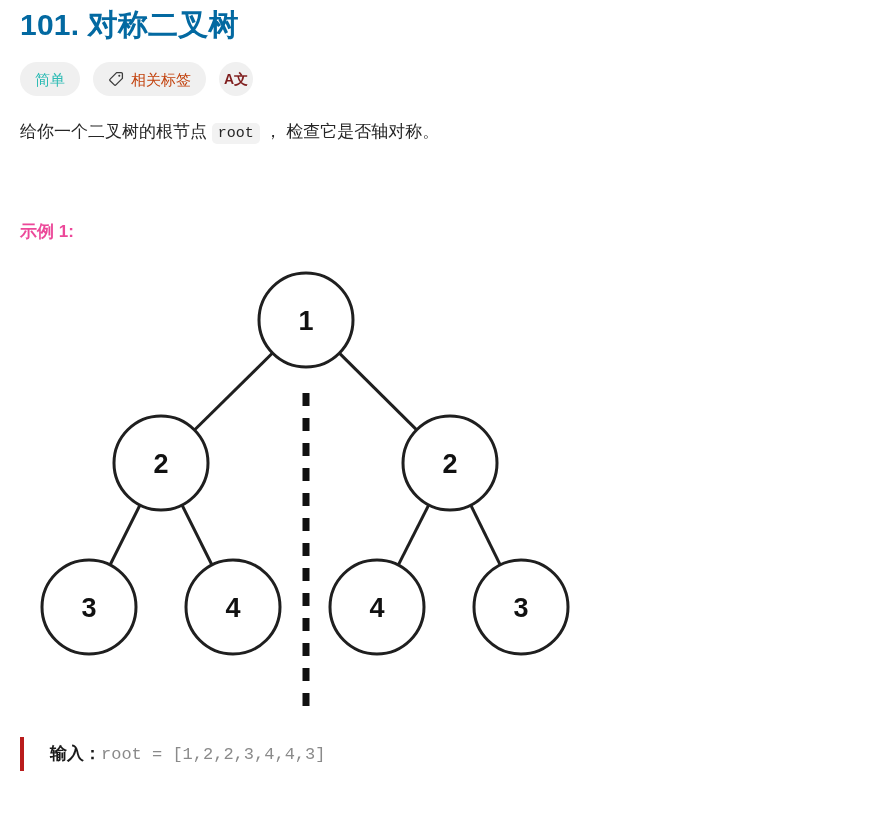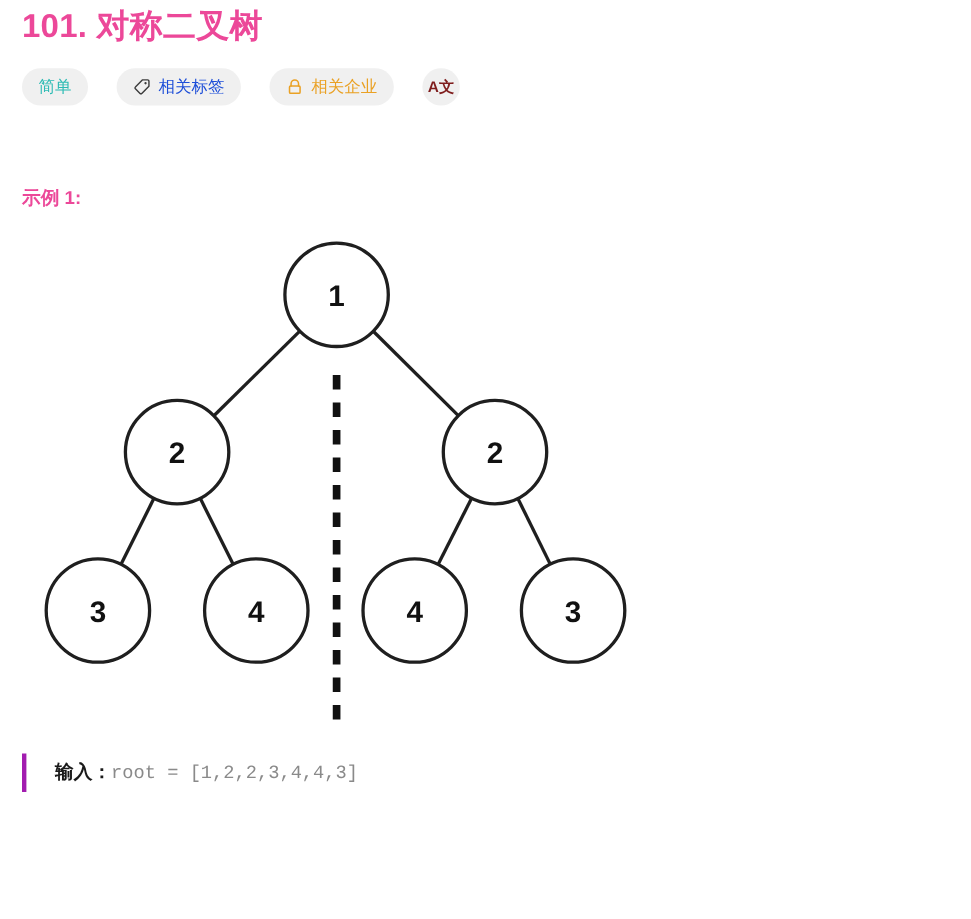--- a/index.html
+++ b/index.html
@@ -19,32 +19,32 @@
     padding: 0 20px;
     box-sizing: border-box;
     width: 883px;
   }
 
   
   .problem-title {
     font-size: 30px;
     font-weight: 700;
     letter-spacing: 0.2px;
-    color: #ec4899;
+    color: #0369a1;
     margin: 0;
     padding-top: 4px;
     line-height: 42px;
     white-space: nowrap;
   }
 
   
   .badge-row {
     display: flex;
     align-items: center;
-    gap: 26px;
+    gap: 13px;
     margin-top: 16px;
     height: 34px;
   }
   .badge {
     display: inline-flex;
     align-items: center;
     gap: 7px;
     height: 34px;
     padding: 0 15px;
     border-radius: 17px;
@@ -54,21 +54,21 @@
     white-space: nowrap;
     cursor: pointer;
     user-select: none;
   }
   .badge-difficulty {
     color: #2cbbb4;
     background: #f0f0f0;
     font-weight: 400;
   }
   .badge-tags {
-    color: #1d4ed8;
+    color: #c2410c;
     justify-content: space-between;
   }
   .badge-companies {
     color: #eaa124;
   }
   .badge-translate {
     width: 34px;
     padding: 0;
     justify-content: center;
     font-size: 14px;
@@ -137,21 +137,21 @@
   .mirror-line {
     stroke: #111111;
     stroke-width: 7;
     stroke-dasharray: 13 12;
     stroke-linecap: butt;
   }
 
   
   .example-block {
     margin-top: 20px;
-    border-left: 4px solid #a21caf;
+    border-left: 4px solid #b91c1c;
     padding: 2px 0 2px 26px;
     font-family: "Liberation Mono", "DejaVu Sans Mono", monospace;
     font-size: 17px;
     line-height: 29px;
     color: #8a8a8a;
   }
   .example-block .io-label {
     font-family: "Liberation Sans", "DejaVu Sans", sans-serif;
     font-weight: 700;
     color: #1a1a1a;
@@ -173,36 +173,30 @@
     <div class="badge badge-tags">
       <span class="badge-icon">
         <svg width="16" height="16" viewBox="0 0 16 16">
           <path d="M8.6 1.6 H13.2 A1.2 1.2 0 0 1 14.4 2.8 V7.4 L7.9 13.9 a1.1 1.1 0 0 1 -1.6 0 L2.1 9.7 a1.1 1.1 0 0 1 0 -1.6 Z" fill="none" stroke="#3c3c3c" stroke-width="1.3" stroke-linejoin="round"></path>
           <circle cx="11.3" cy="4.7" r="1.05" fill="#3c3c3c"></circle>
         </svg>
       </span>
       <span>相关标签</span>
     </div>
 
-    <div class="badge badge-companies">
-      <span class="badge-icon">
-        <svg width="16" height="16" viewBox="0 0 16 16">
-          <path d="M4.6 7.2 V5.1 a3.4 3.4 0 0 1 6.8 0 V7.2" fill="none" stroke="#eaa124" stroke-width="1.4" stroke-linecap="round"></path>
-          <rect x="3.2" y="7.2" width="9.6" height="6.6" rx="1" fill="none" stroke="#eaa124" stroke-width="1.4"></rect>
-        </svg>
-      </span>
-      <span>相关企业</span>
-    </div>
 
     <div class="badge badge-translate">
       <span>A文</span>
     </div>
 
   </div>
 
+  <p class="description">
+    <span>给你一个二叉树的根节点 </span><code class="inline-code">root</code><span> ， 检查它是否轴对称。</span>
+  </p>
 
   <div class="example-heading">示例 1:</div>
 
   <div class="figure">
     <svg class="tree" id="tree-svg" width="600" height="460" viewBox="0 0 600 460">
         <line x1="252.53599638381831" y1="96.00243115251021" x2="174.46400361618169" y2="172.9975688474898" class="edge"></line>
         <line x1="319.3496142506766" y1="96.11801970726913" x2="396.6503857493234" y2="172.88198029273087" class="edge"></line>
         <line x1="119.98096101150198" y1="248.03807797699608" x2="90.01903898849802" y2="307.9619220230039" class="edge"></line>
         <line x1="162.019038988498" y1="248.03807797699608" x2="191.980961011502" y2="307.9619220230039" class="edge"></line>
         <line x1="408.7483892126058" y1="247.92098566280504" x2="378.2516107873942" y2="308.07901433719496" class="edge"></line>

